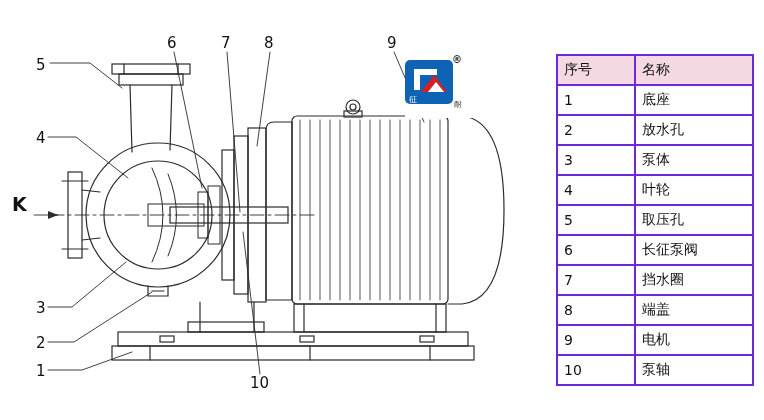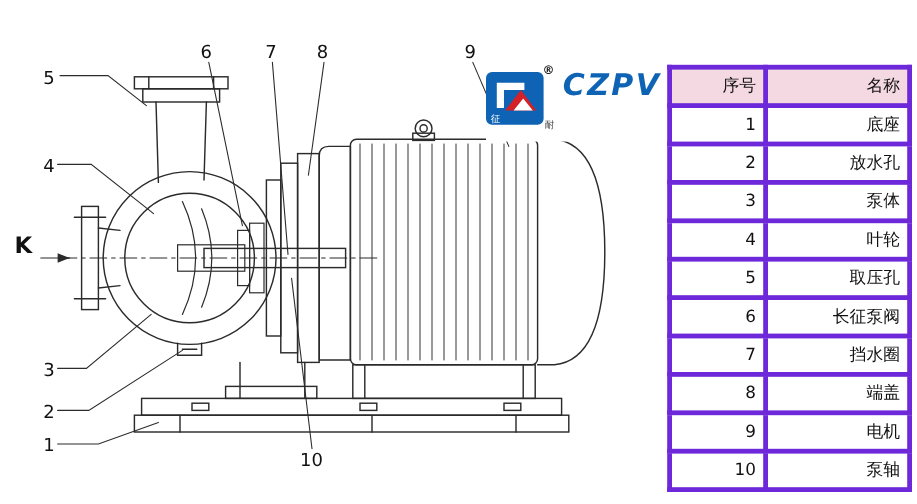--- a/index.html
+++ b/index.html
@@ -2,21 +2,21 @@
 <html><head>
 <meta charset="utf-8">
 <style>
   html,body{margin:0;padding:0;background:#ffffff;}
   body{width:764px;height:420px;overflow:hidden;font-family:"DejaVu Sans","Liberation Sans",sans-serif;}
   #stage{position:relative;width:764px;height:420px;background:#fff;}
   
   #drawing{position:absolute;left:0;top:0;}
   
   .parts-table{position:absolute;left:556px;top:54px;border-collapse:collapse;font-size:14px;color:#111;}
-  .parts-table td,.parts-table th{border:4px solid #6d28d9;text-align:right;vertical-align:middle;
+  .parts-table td,.parts-table th{border:2px solid #6d28d9;text-align:left;vertical-align:middle;
       height:28px;padding:0 6px;font-weight:normal;}
   .parts-table th{background:#f4d9e2;font-size:14px;}
   .col-num{width:64px;}
   .col-name{width:104px;}
   
   .logo{position:absolute;left:405px;top:58px;width:158px;height:60px;display:flex;align-items:flex-start;background:#fff;}
   .logo-mark{position:relative;flex:0 0 auto;}
   .logo-reg{position:absolute;left:452px;top:54px;font-size:10px;color:#222;font-weight:bold;}
   .logo-texts{margin-left:6px;line-height:1;}
   .logo-main{font-size:25px;font-weight:bold;color:#0e63b4;letter-spacing:2px;font-style:italic;}
@@ -162,21 +162,20 @@
   <div class="logo">
     <svg class="logo-mark" width="58" height="52" viewBox="0 0 58 52">
       <rect x="0" y="2" width="48" height="44" rx="5" fill="#0e63b4"></rect>
       <path d="M12,32 V14 H32" stroke="#ffffff" stroke-width="6" fill="none"></path>
       <polygon points="16,34 29,17 42,34" fill="#d42027"></polygon>
       <polygon points="23,34 31,24 39,34" fill="#ffffff"></polygon>
       <text x="4" y="44" font-size="8" fill="#ffffff">征</text>
       <text x="49" y="49" font-size="8" fill="#444444">耐</text>
     </svg>
     <div class="logo-texts">
-      <div class="logo-main">CZPV</div>
     </div>
   </div>
   <div class="logo-reg">®</div>
 
   <table class="parts-table">
     <thead>
       <tr>
         <th class="col-num">序号</th>
         <th class="col-name">名称</th>
       </tr>

